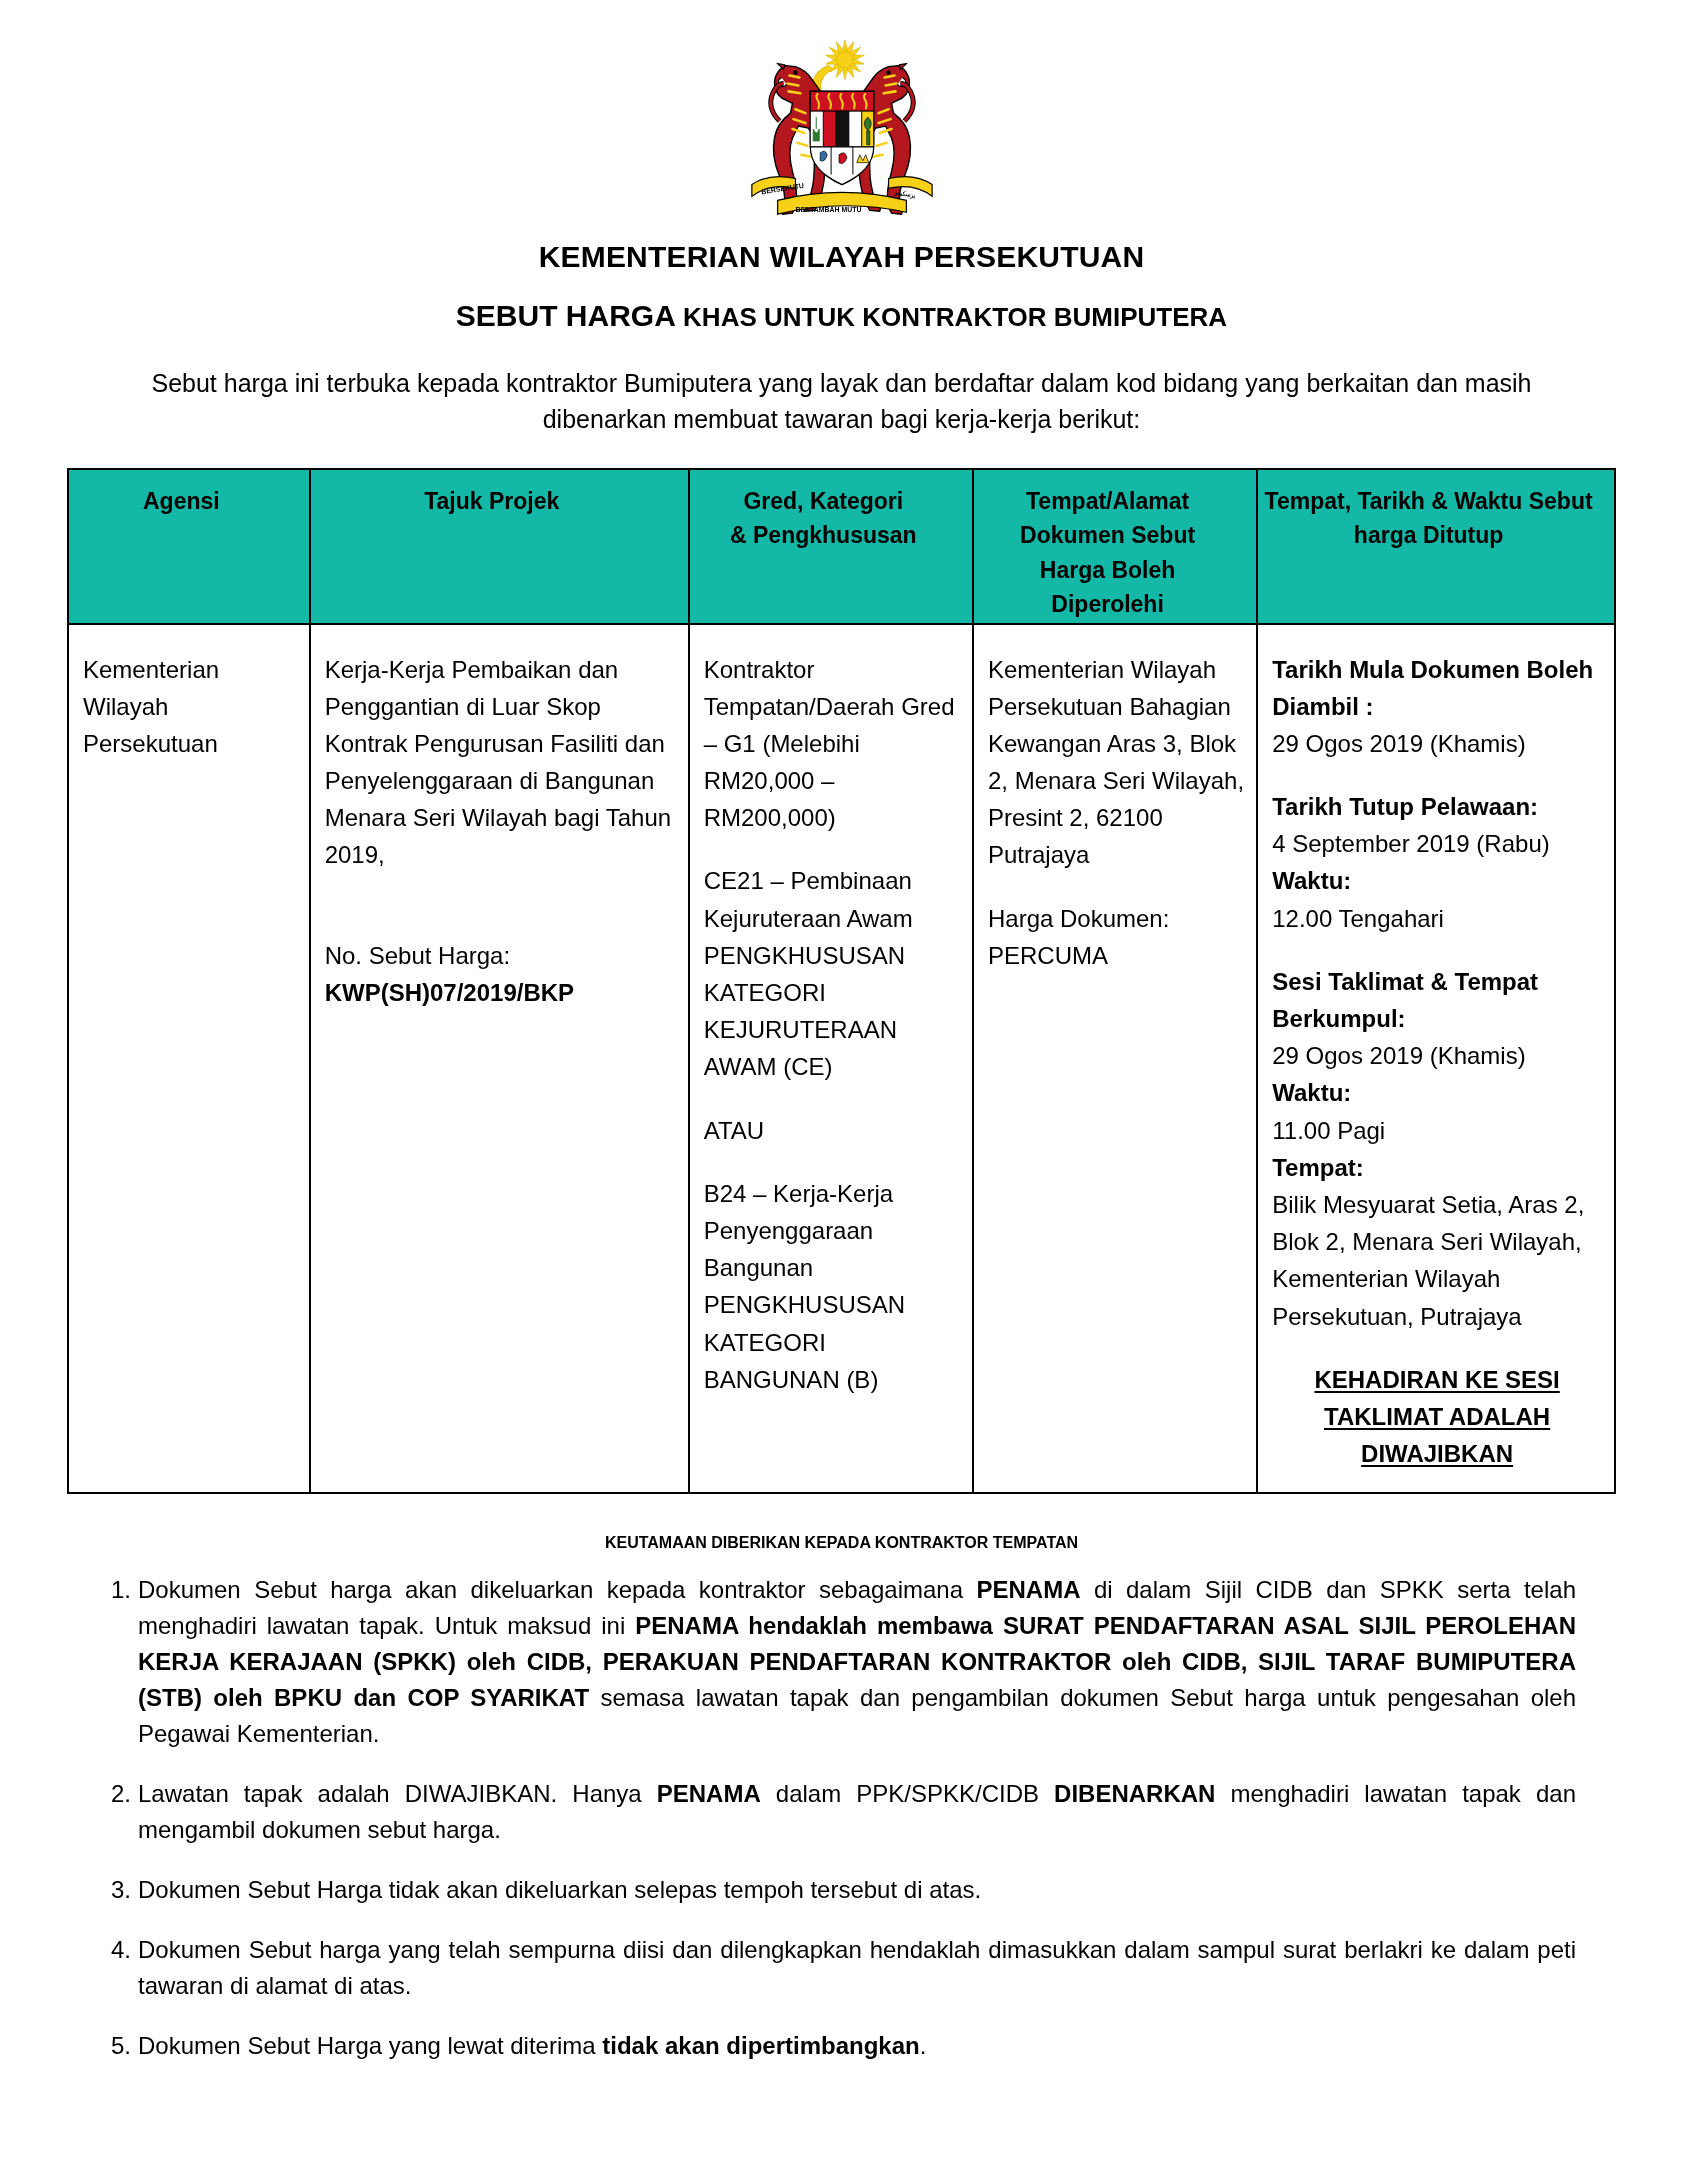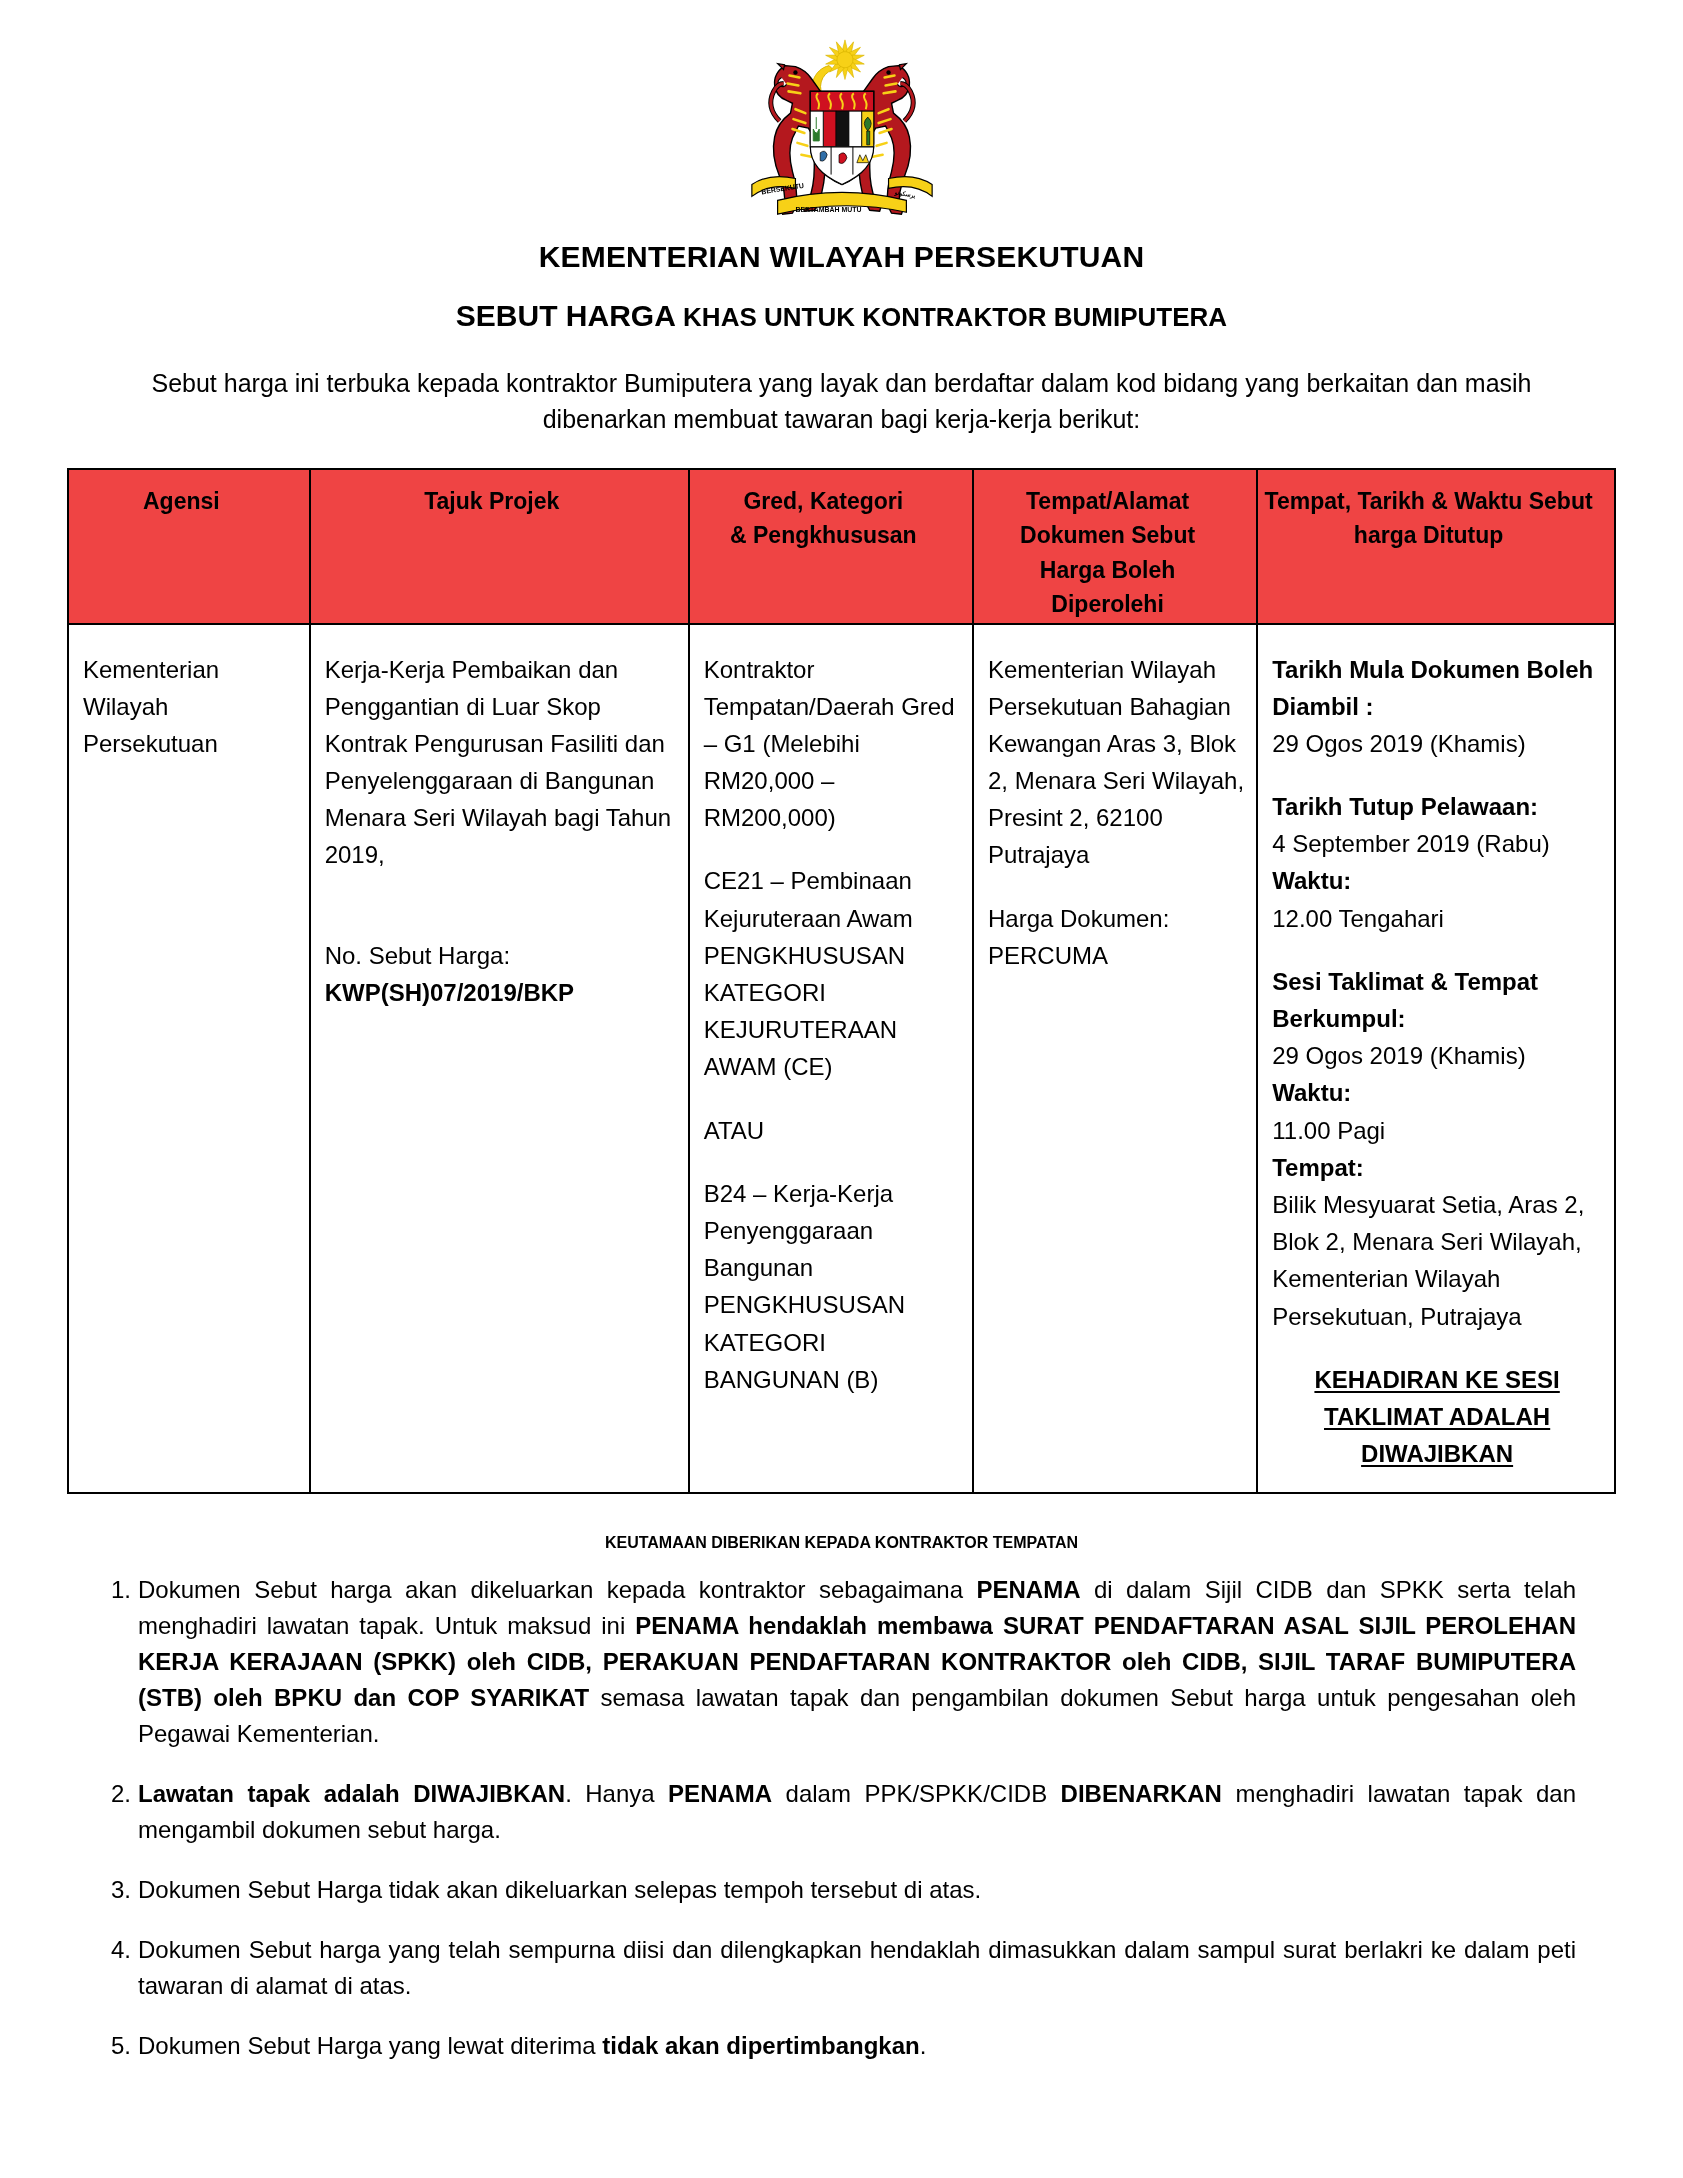--- a/index.html
+++ b/index.html
@@ -68,21 +68,21 @@
     border-collapse: collapse;
     width: 100%;
     margin-top: 30px;
     table-layout: fixed;
   }
   table.notice th, table.notice td {
     border: 2px solid #000000;
     vertical-align: top;
   }
   table.notice thead th {
-    background: #ef4444;
+    background: #14b8a6;
     font-size: 23px;
     font-weight: bold;
     text-align: center;
     padding: 14px 21px 0 6px;
     height: 139px;
     vertical-align: top;
     line-height: 1.5;
   }
   table.notice tbody td {
     font-size: 24px;
@@ -331,21 +331,21 @@
 
   <div class="notes-heading">KEUTAMAAN DIBERIKAN KEPADA KONTRAKTOR TEMPATAN</div>
 
   <ol class="notes" id="notes-list">
       <li class="justify">
         <span class="num">1.</span>
         <span class="txt"><span>Dokumen Sebut harga akan dikeluarkan kepada kontraktor sebagaimana </span><span style="font-weight: bold;">PENAMA</span><span> di dalam Sijil CIDB dan SPKK serta telah menghadiri lawatan tapak. Untuk maksud ini </span><span style="font-weight: bold;">PENAMA hendaklah membawa SURAT PENDAFTARAN ASAL SIJIL PEROLEHAN KERJA KERAJAAN (SPKK) oleh CIDB, PERAKUAN PENDAFTARAN KONTRAKTOR oleh CIDB, SIJIL TARAF BUMIPUTERA (STB) oleh BPKU dan COP SYARIKAT</span><span> semasa lawatan tapak dan pengambilan dokumen Sebut harga untuk pengesahan oleh Pegawai Kementerian.</span></span>
       </li>
       <li class="justify">
         <span class="num">2.</span>
-        <span class="txt"><span style="font-weight: bold;">Lawatan tapak adalah DIWAJIBKAN</span><span>. Hanya </span><span style="font-weight: bold;">PENAMA</span><span> dalam PPK/SPKK/CIDB </span><span style="font-weight: bold;">DIBENARKAN</span><span> menghadiri lawatan tapak dan mengambil dokumen sebut harga.</span></span>
+        <span class="txt"><span style="font-weight: normal;">Lawatan tapak adalah DIWAJIBKAN</span><span>. Hanya </span><span style="font-weight: bold;">PENAMA</span><span> dalam PPK/SPKK/CIDB </span><span style="font-weight: bold;">DIBENARKAN</span><span> menghadiri lawatan tapak dan mengambil dokumen sebut harga.</span></span>
       </li>
       <li class="justify">
         <span class="num">3.</span>
         <span class="txt"><span>Dokumen Sebut Harga tidak akan dikeluarkan selepas tempoh tersebut di atas.</span></span>
       </li>
       <li class="justify">
         <span class="num">4.</span>
         <span class="txt"><span>Dokumen Sebut harga yang telah sempurna diisi dan dilengkapkan hendaklah dimasukkan dalam sampul surat berlakri ke dalam peti tawaran di alamat di atas.</span></span>
       </li>
       <li class="justify">

